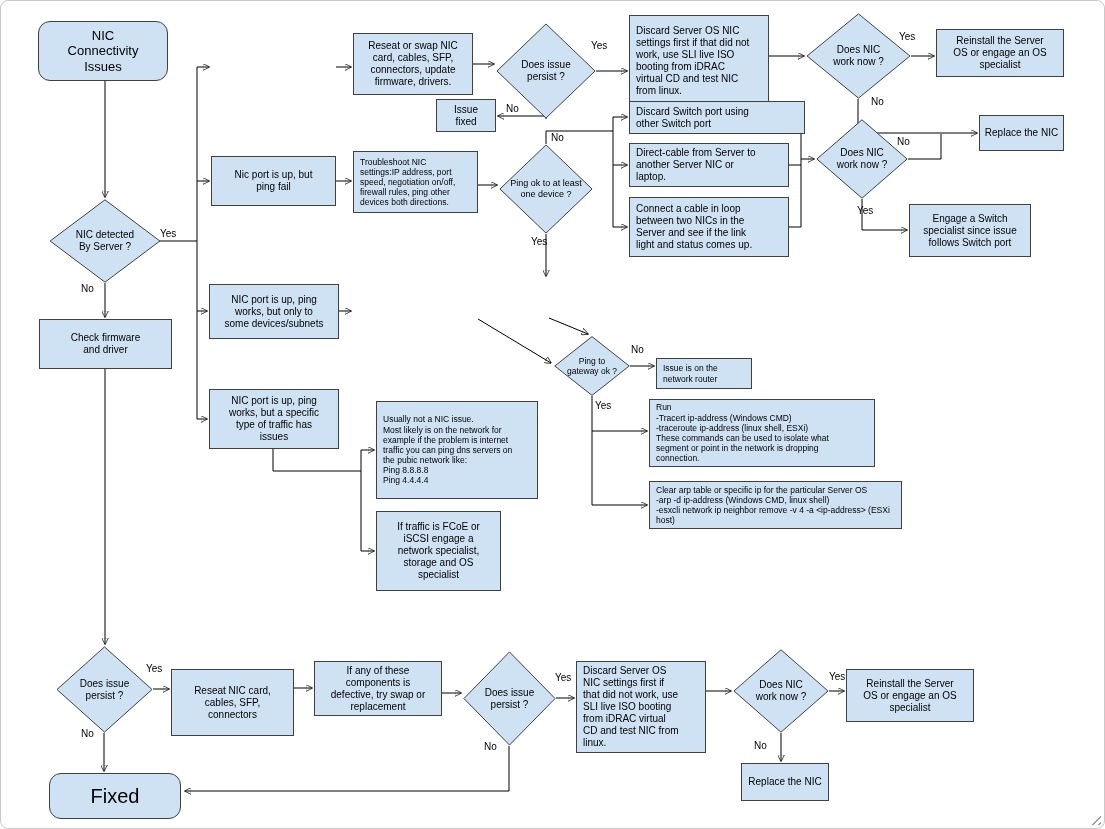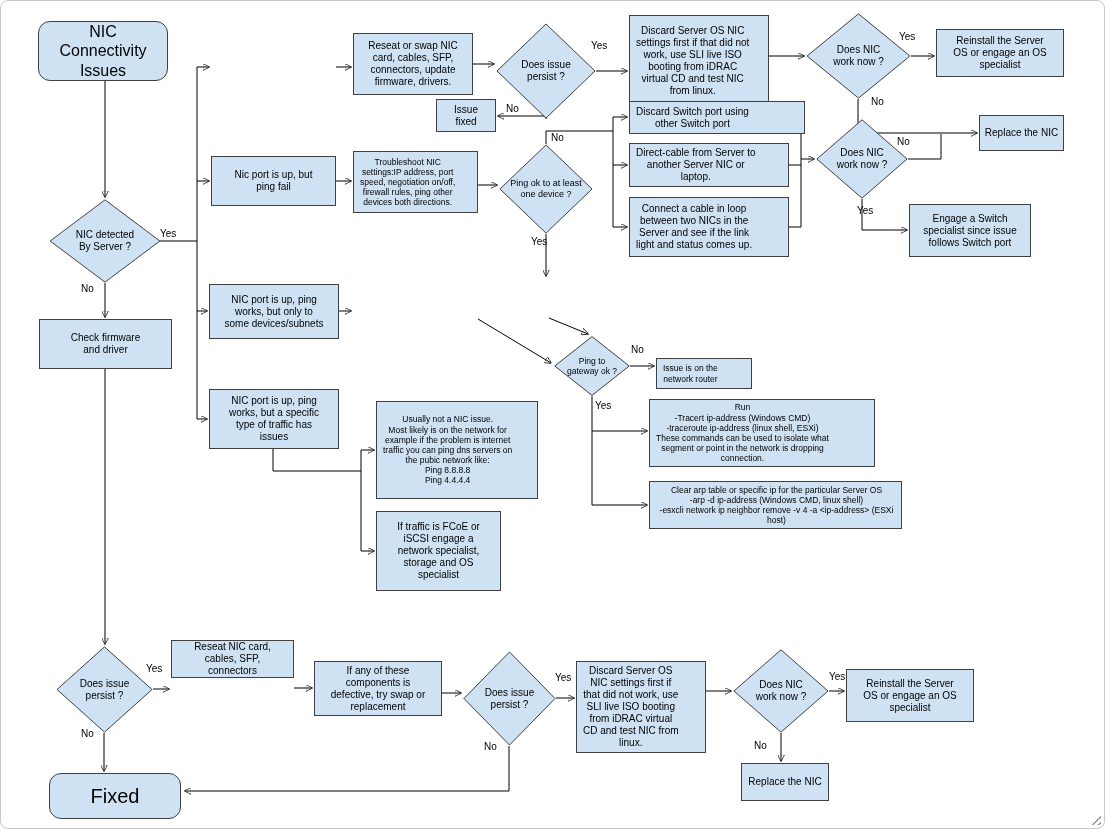--- a/index.html
+++ b/index.html
@@ -37,24 +37,24 @@
   }
   .term { border-radius: 12px; }
   .diamond { background: transparent; border: none; padding: 0; }
   .diamond > svg { position: absolute; left: 0; top: 0; width: 100%; height: 100%; }
   .diamond polygon {
     fill: var(--node-fill, #cfe2f3);
     stroke: var(--node-border, #404040);
     stroke-width: 1;
   }
   .diamond > span { position: relative; z-index: 1; padding: 0 8px; white-space: pre-line; }
-  .ta-left { justify-content: flex-start; text-align: center; padding-left: 6px; padding-right: 4px; }
+  .ta-left { justify-content: flex-start; text-align: left; padding-left: 6px; padding-right: 4px; }
   .f8 { font-size: 8.5px; }
   .f9 { font-size: 9px; }
-  .f11 { font-size: 16px; }
+  .f11 { font-size: 13px; }
   .f20 { font-size: 20px; }
   .elabel { position: absolute; font-size: 10px; color: #000; line-height: 1; }
   .grip {
     position: absolute;
     right: 3px; bottom: 3px;
     width: 13px; height: 13px;
     background: repeating-linear-gradient(135deg, #9a9a9a 0 1px, transparent 1px 4px);
     clip-path: polygon(100% 0, 100% 100%, 0 100%);
     cursor: nwse-resize;
   }
@@ -244,21 +244,21 @@
 specialist</div>
 
   <div class="node diamond" style="left:55px;top:645px;width:97px;height:87px">
     <svg viewBox="0 0 100 100" preserveAspectRatio="none">
         <polygon points="50,1 99,50 50,99 1,50" vector-effect="non-scaling-stroke"></polygon>
       </svg>
     <span>Does issue
 persist ?</span>
   </div>
 
-  <div class="node proc" style="left:170px;top:639px;width:123px;height:38px">Reseat NIC card,
+  <div class="node proc" style="left:170px;top:668px;width:123px;height:67px">Reseat NIC card,
 cables, SFP,
 connectors</div>
   <div class="node proc" style="left:313px;top:660px;width:128px;height:55px">If any of these
 components is
 defective, try swap or
 replacement</div>
 
   <div class="node diamond" style="left:462px;top:650px;width:93px;height:95px">
     <svg viewBox="0 0 100 100" preserveAspectRatio="none">
         <polygon points="50,1 99,50 50,99 1,50" vector-effect="non-scaling-stroke"></polygon>

